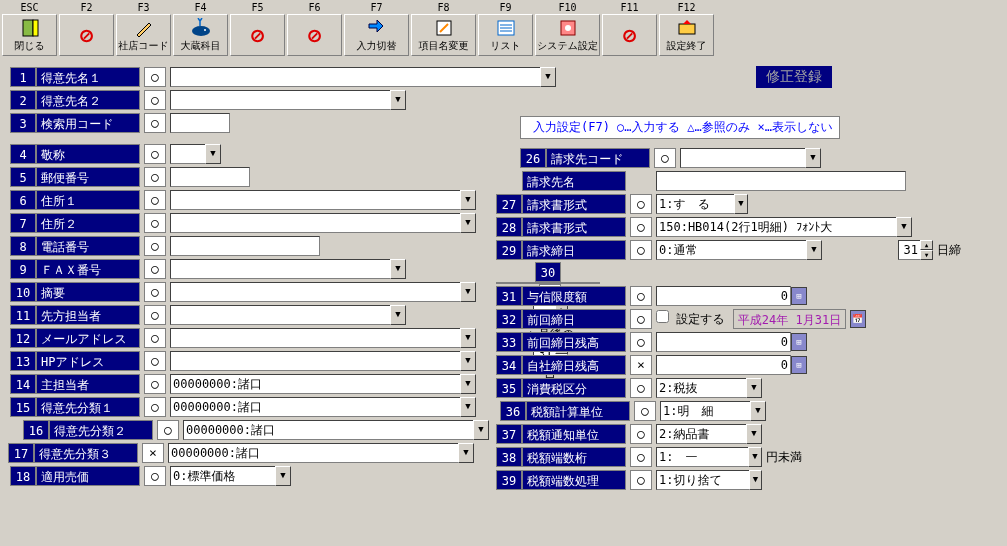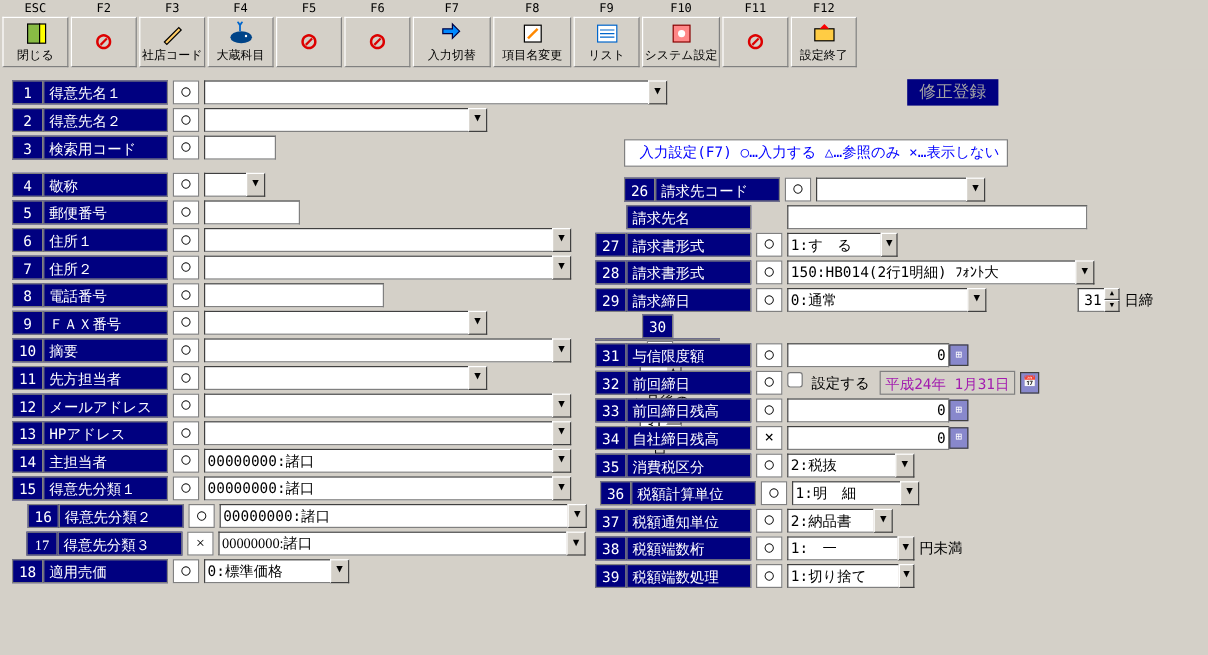--- a/index.html
+++ b/index.html
@@ -448,21 +448,21 @@
       </div>
       <div class="row" style="left: 10px; top: 361px; padding-left: 13px;">
         <div class="num">16</div>
         <div class="label">得意先分類２</div>
         <div class="mark">○</div>
         <div class="combo" style="width:306px">
     <div class="combo-text" style="width:290px">00000000:諸口</div>
     <div class="combo-btn">▼</div>
         </div>
       </div>
-      <div class="row" style="left: 22px; top: 384px; font-family: Liberation Serif, serif;">
+      <div class="row" style="left: 8px; top: 384px;">
         <div class="num">17</div>
         <div class="label">得意先分類３</div>
         <div class="mark">×</div>
         <div class="combo" style="width:306px">
     <div class="combo-text" style="width:290px">00000000:諸口</div>
     <div class="combo-btn">▼</div>
         </div>
       </div>
       <div class="row" style="left: 10px; top: 407px;">
         <div class="num">18</div>
@@ -592,21 +592,21 @@
         <div class="combo" style="width:106px">
     <div class="combo-text" style="width:90px">1:明　細</div>
     <div class="combo-btn">▼</div>
         </div>
       </div>
       <div class="row" style="left: 496px; top: 365px;">
         <div class="num">37</div>
         <div class="label">税額通知単位</div>
         <div class="mark">○</div>
         <div class="combo" style="width:106px">
-    <div class="combo-text" style="width:72px">2:納品書</div>
+    <div class="combo-text" style="width:90px">2:納品書</div>
     <div class="combo-btn">▼</div>
         </div>
       </div>
       <div class="row" style="left: 496px; top: 388px;">
         <div class="num">38</div>
         <div class="label">税額端数桁</div>
         <div class="mark">○</div>
         <div class="combo" style="width:106px">
     <div class="combo-text" style="width:104px">1:　一</div>
     <div class="combo-btn">▼</div>

